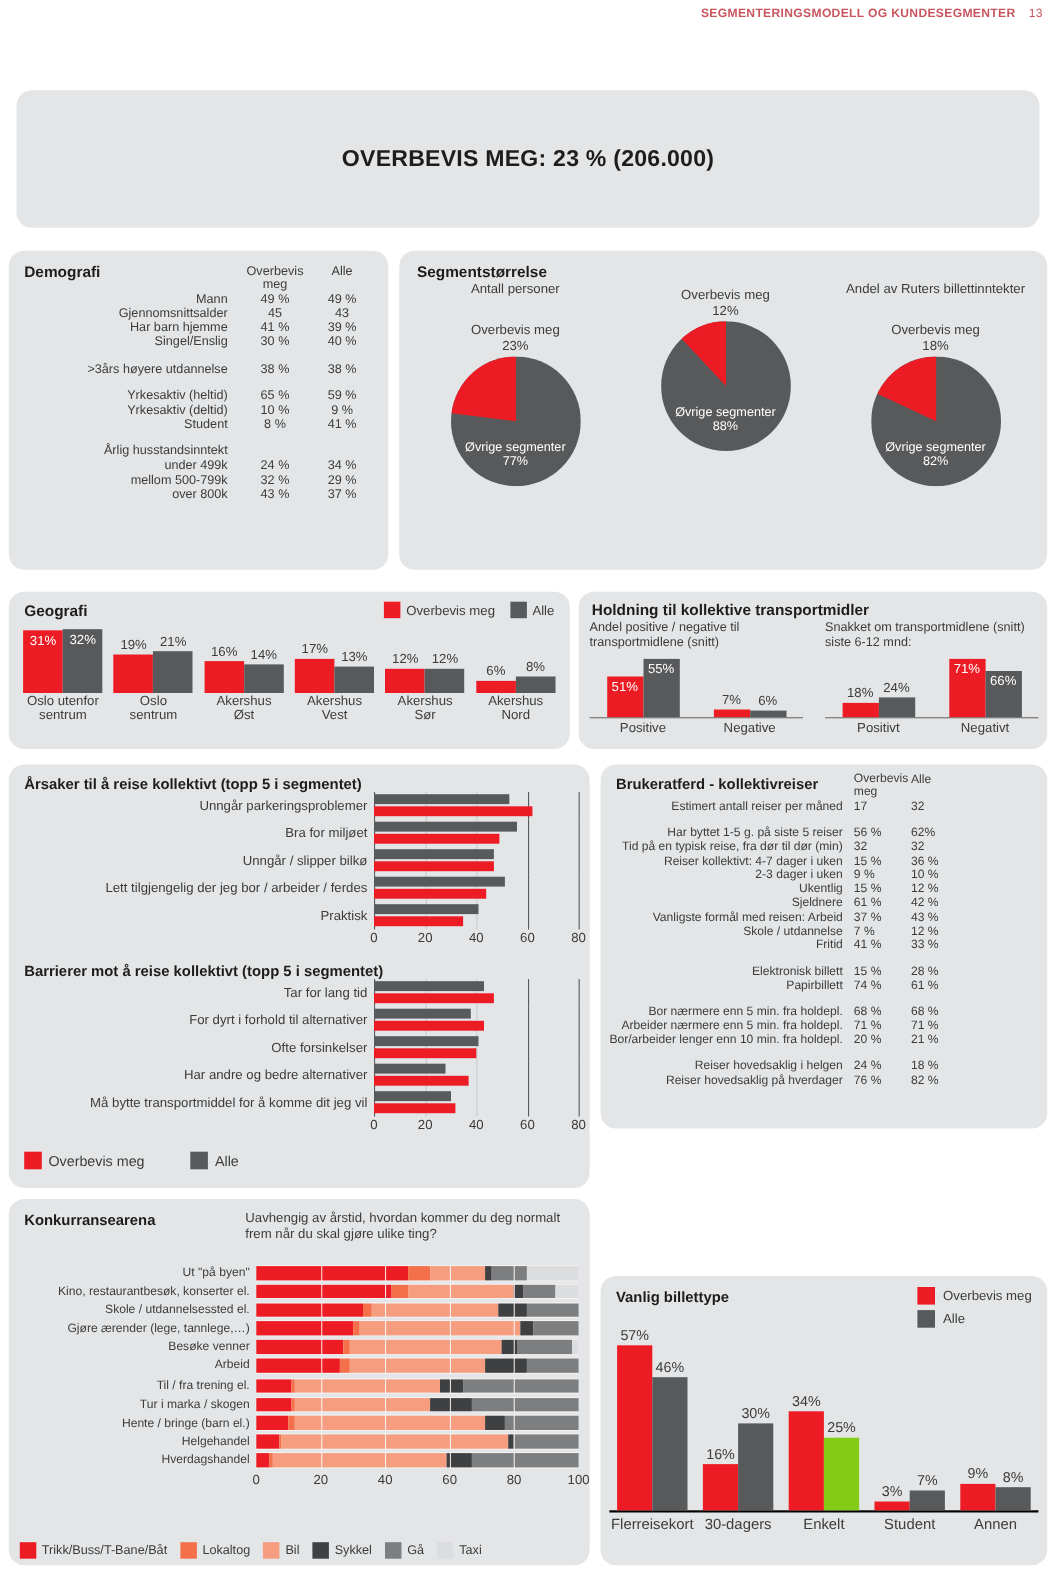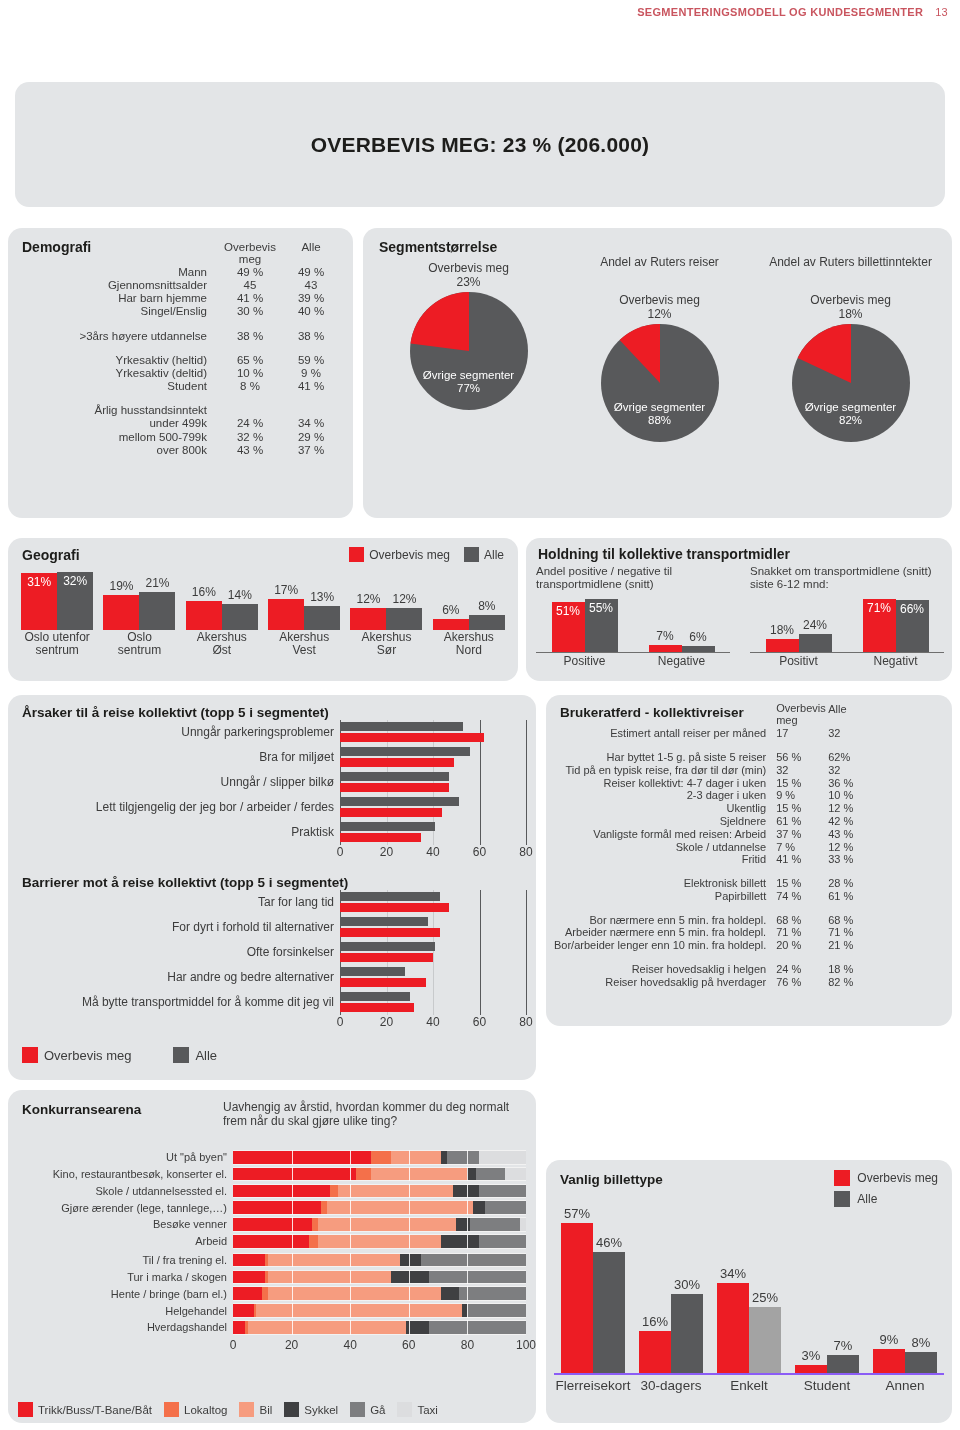--- a/index.html
+++ b/index.html
@@ -127,21 +127,21 @@
   .konk-legend { position: absolute; left: 10px; right: 8px; bottom: 6px; display: flex; font-size: 11.5px; align-items: center; }
   .konk-legend .li { display: flex; align-items: center; margin-right: 12px; }
   .konk-legend .sw { width: 15px; height: 15px; display: inline-block; margin-right: 5px; }
 
   
   #billett { left: 546px; top: 1160px; width: 406px; height: 263px; padding-left: 43px; }
   #billett .panel-title { font-size: 13.5px; position: absolute; left: 14px; top: 12px; }
   .bt-legend { position: absolute; right: 14px; top: 10px; font-size: 12px; }
   .bt-legend .li { display: flex; align-items: center; margin-bottom: 5px; }
   .bt-legend .sw { width: 16px; height: 16px; display: inline-block; margin-right: 7px; }
-  .bt-chart { position: absolute; left: 8px; right: 8px; top: 55px; height: 160px; display: flex; align-items: flex-end; border-bottom: 2px solid #8b5cf6; }
+  .bt-chart { position: absolute; left: 8px; right: 8px; top: 55px; height: 160px; display: flex; align-items: flex-end; border-bottom: 2px solid #000000; }
   .bt-group { flex: 1; display: flex; align-items: flex-end; justify-content: center; height: 160px; }
   .bt-bar { width: 32px; position: relative; }
   .bt-bar .val { position: absolute; left: -6px; right: -6px; text-align: center; top: -17px; font-size: 13px; color: #3c3c3c; }
   .bt-labels { position: absolute; left: 8px; right: 8px; top: 218px; display: flex; }
   .bt-labels div { flex: 1; text-align: center; font-size: 13.5px; }
 </style>
 </head>
 <body>
 
 <div class="page-header">
@@ -232,37 +232,37 @@
           <td class="v2">37 %</td>
         </tr>
       </tbody>
   </table>
 </div>
 
 <div class="panel" id="segment">
   <div class="panel-title">Segmentstørrelse</div>
   <div class="pies" id="pies">
       <div class="pie-col">
+        <div class="pie-head">Antall personer</div>
         <div class="pie-seg-label">
           <div>Overbevis meg</div>
           <div>23%</div>
         </div>
         <div class="pie-wrap">
           <svg width="118" height="118" viewBox="0 0 118 118">
             <circle cx="59" cy="59" r="59" fill="#58595b"></circle>
             <path d="M 59 59 L 59 0 A 59 59 0 0 0 0.47 51.61 Z" fill="#ed1c24"></path>
           </svg>
           <div class="pie-inner">
             <div>Øvrige segmenter</div>
             <div>77%</div>
           </div>
         </div>
       </div>
       <div class="pie-col">
-        <div class="pie-head">Andel av Ruters reiser</div>
         <div class="pie-seg-label">
           <div>Overbevis meg</div>
           <div>12%</div>
         </div>
         <div class="pie-wrap">
           <svg width="118" height="118" viewBox="0 0 118 118">
             <circle cx="59" cy="59" r="59" fill="#58595b"></circle>
             <path d="M 59 59 L 59 0 A 59 59 0 0 0 18.61 15.99 Z" fill="#ed1c24"></path>
           </svg>
           <div class="pie-inner">
@@ -381,21 +381,21 @@
     </div>
 </div>
 
 <div class="panel" id="holdning">
   <div class="panel-title">Holdning til kollektive transportmidler</div>
   <div class="hold-cols" id="hold-cols">
       <div class="hold-col">
         <div class="hold-sub">Andel positive / negative til transportmidlene (snitt)</div>
         <div class="hold-chart">
           <div class="hold-group">
-            <div class="hold-bar" style="height: 50px; background: rgb(237, 28, 36);">
+            <div class="hold-bar" style="height: 37px; background: rgb(237, 28, 36);">
               <div class="val inside">51%</div>
             </div>
             <div class="hold-bar" style="height: 53.1034px; background: rgb(88, 89, 91);">
               <div class="val inside">55%</div>
             </div>
           </div>
           <div class="hold-group">
             <div class="hold-bar" style="height: 6.75862px; background: rgb(237, 28, 36);">
               <div class="val above">7%</div>
             </div>
@@ -417,21 +417,21 @@
               <div class="val above">18%</div>
             </div>
             <div class="hold-bar" style="height: 17.92px; background: rgb(88, 89, 91);">
               <div class="val above">24%</div>
             </div>
           </div>
           <div class="hold-group">
             <div class="hold-bar" style="height: 53.0133px; background: rgb(237, 28, 36);">
               <div class="val inside">71%</div>
             </div>
-            <div class="hold-bar" style="height: 52px; background: rgb(88, 89, 91);">
+            <div class="hold-bar" style="height: 42px; background: rgb(88, 89, 91);">
               <div class="val inside">66%</div>
             </div>
           </div>
         </div>
         <div class="hold-labels">
           <div>Positivt</div>
           <div>Negativt</div>
         </div>
       </div>
     </div>
@@ -952,21 +952,21 @@
           <div class="val">16%</div>
         </div>
         <div class="bt-bar" style="height: 79px; background: rgb(88, 89, 91);">
           <div class="val">30%</div>
         </div>
       </div>
       <div class="bt-group">
         <div class="bt-bar" style="height: 89.5333px; background: rgb(237, 28, 36);">
           <div class="val">34%</div>
         </div>
-        <div class="bt-bar" style="height: 65.8333px; background: #a3a3a3; margin-top: 36px;">
+        <div class="bt-bar" style="height: 65.8333px; background: #84cc16; margin-top: 36px;">
           <div class="val">25%</div>
         </div>
       </div>
       <div class="bt-group">
         <div class="bt-bar" style="height: 7.9px; background: rgb(237, 28, 36);">
           <div class="val">3%</div>
         </div>
         <div class="bt-bar" style="height: 18.4333px; background: rgb(88, 89, 91);">
           <div class="val">7%</div>
         </div>

